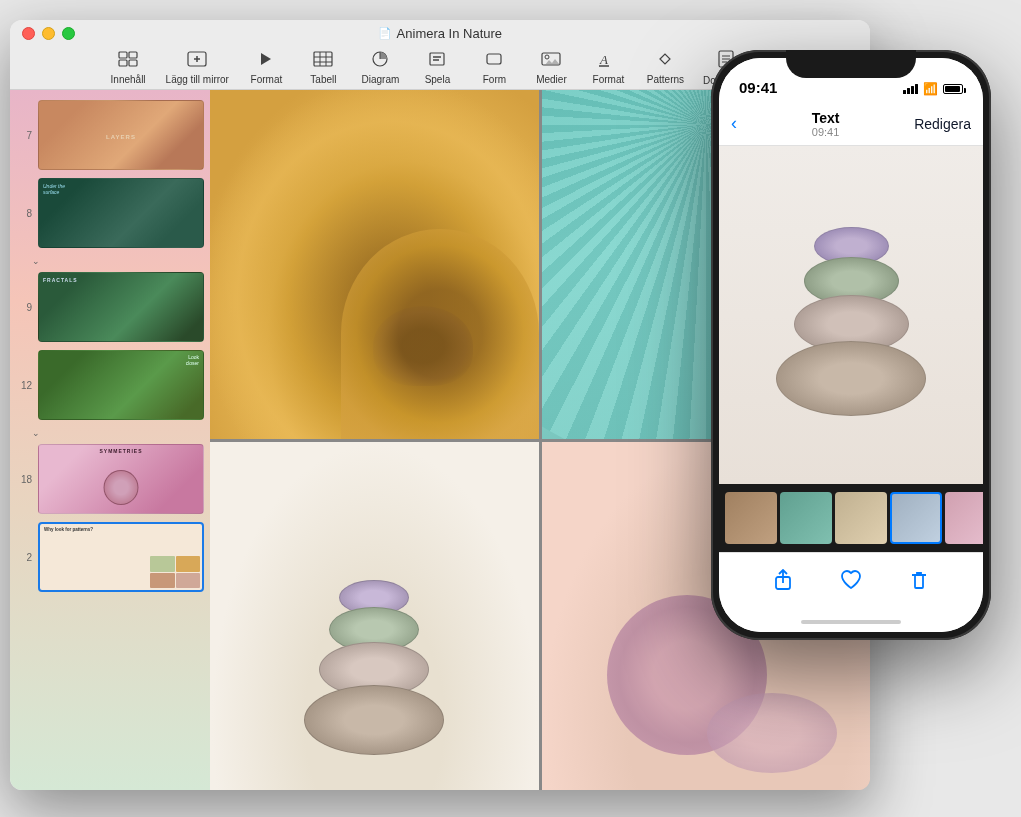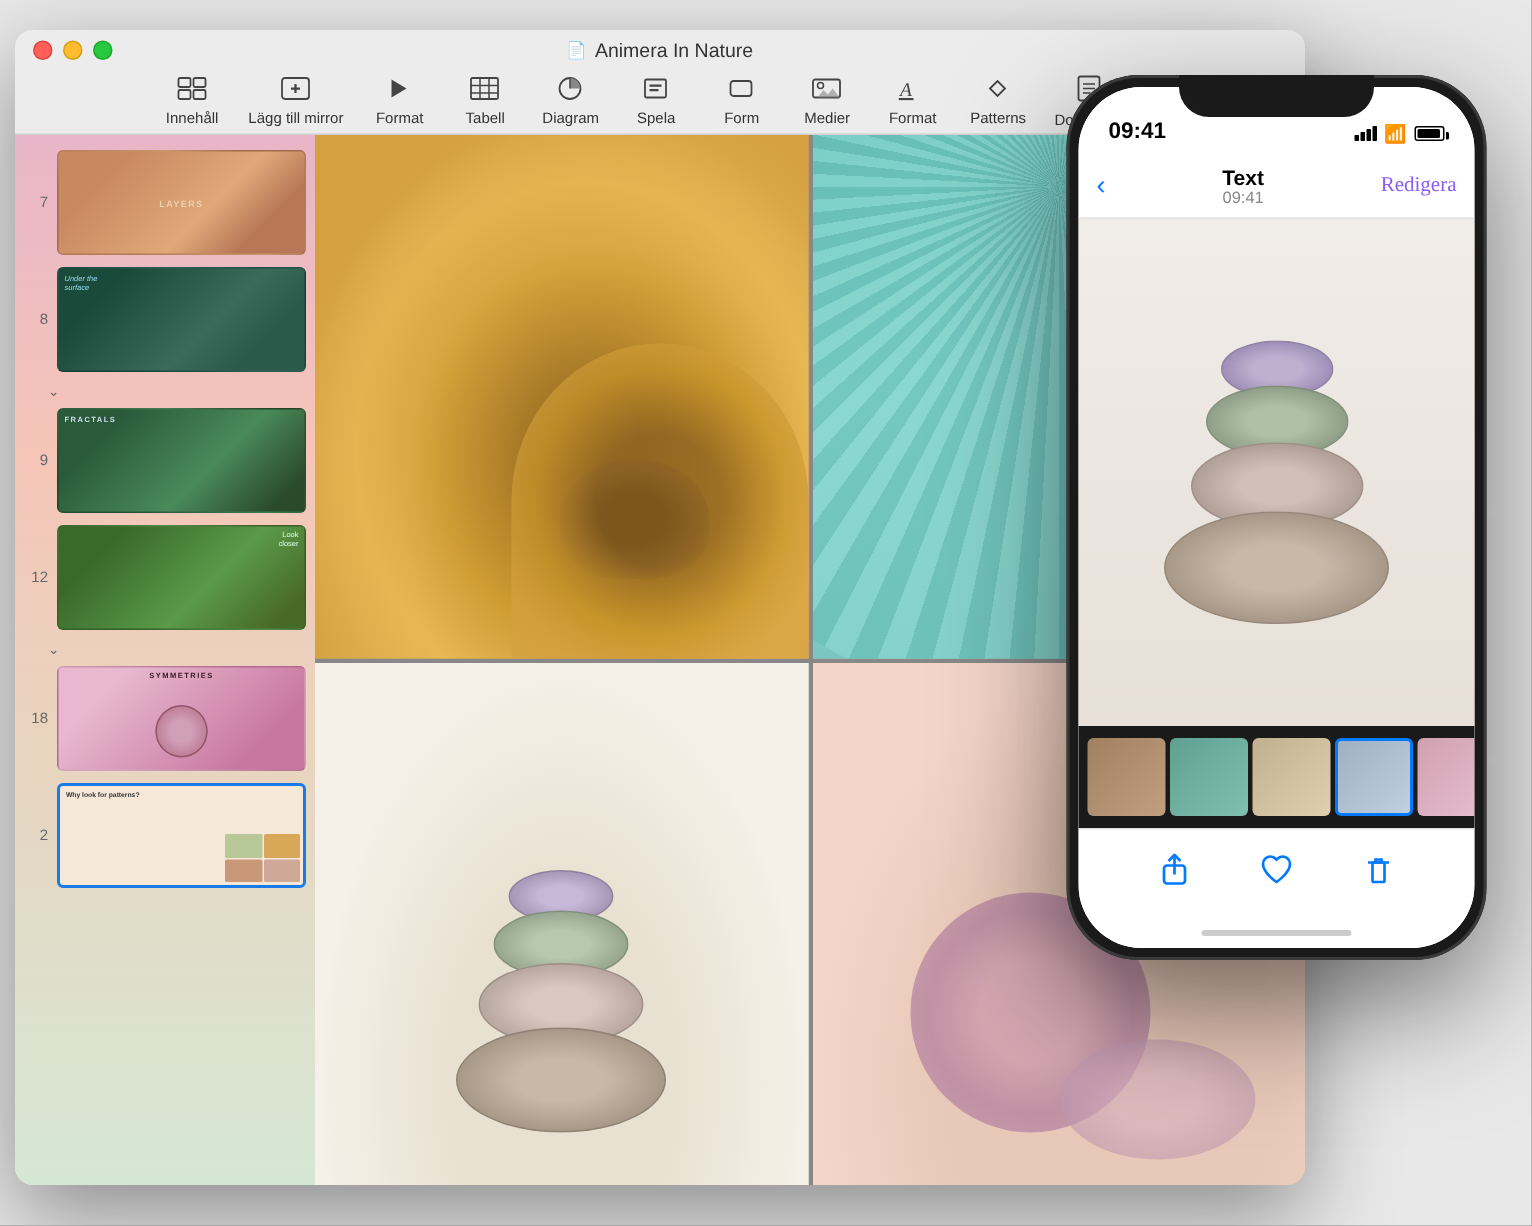--- a/index.html
+++ b/index.html
@@ -310,21 +310,21 @@
       color: #007aff;
       font-size: 14px;
     }
     .nav-title-block {
       display: flex;
       flex-direction: column;
       align-items: center;
     }
     .nav-title { font-size: 14px; font-weight: 600; color: #000; }
     .nav-subtitle { font-size: 11px; color: #888; }
-    .nav-edit { color: #8b5cf6; font-size: 14px; font-family: Liberation Serif, serif; }
+    .nav-edit { color: #0f172a; font-size: 14px; }
 
     
     .iphone-photo {
       flex: 1;
       background: #f0ece8;
       position: relative;
       overflow: hidden;
     }
 
     

